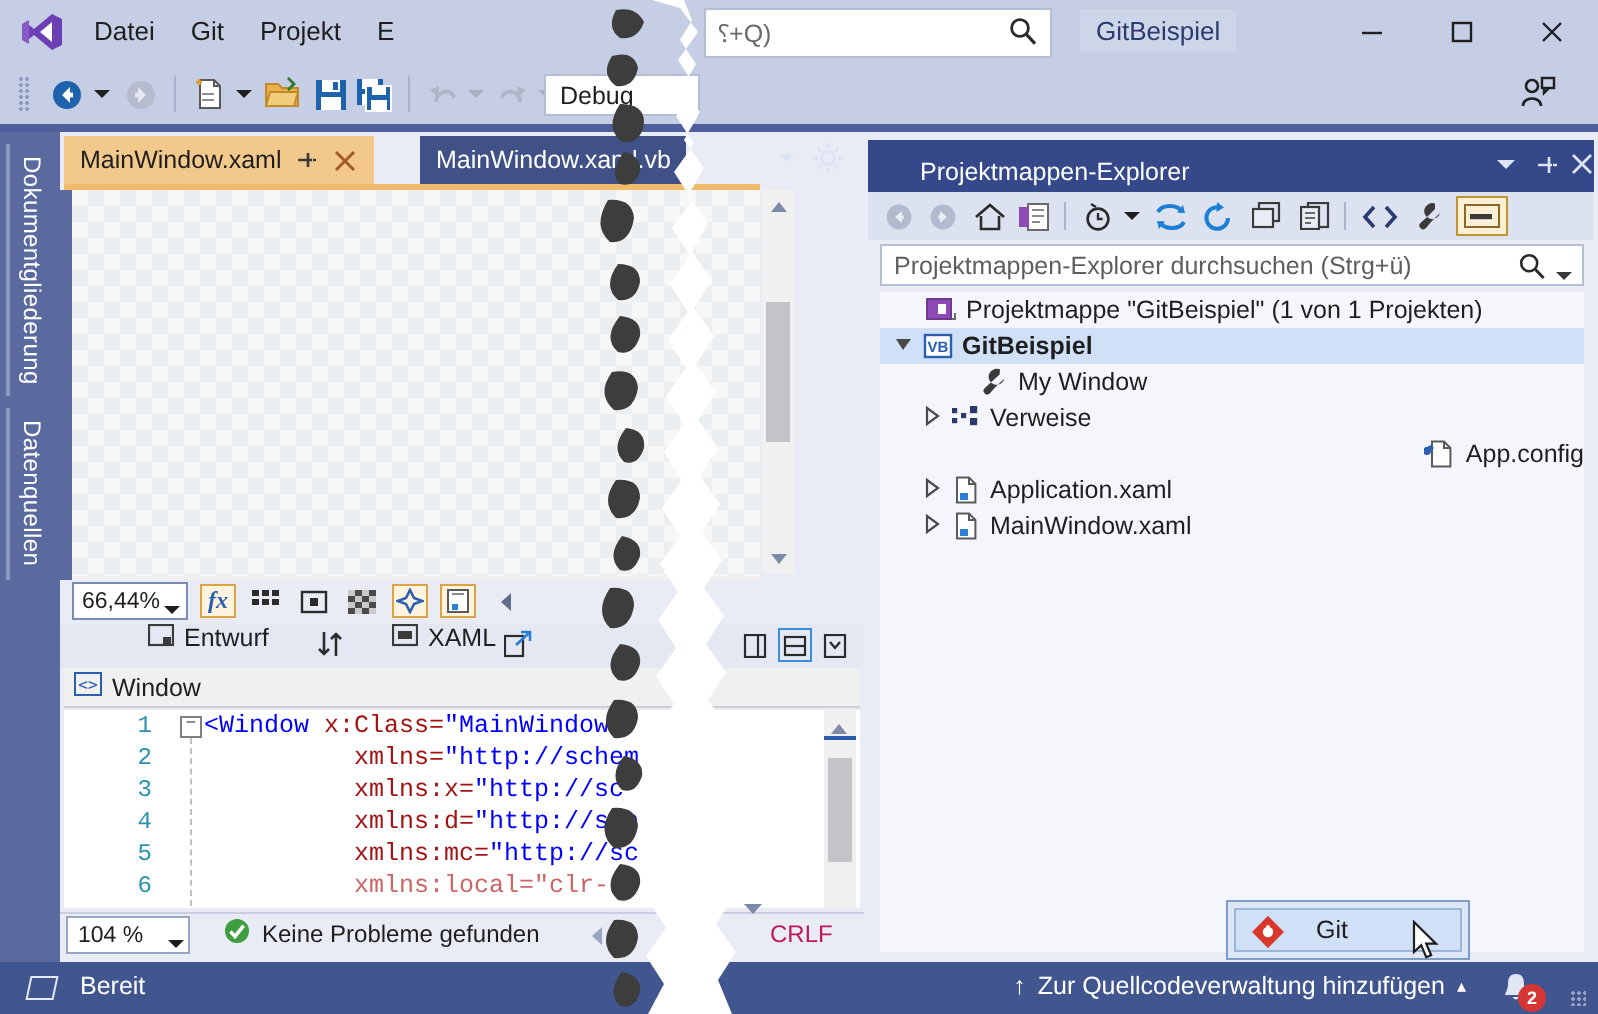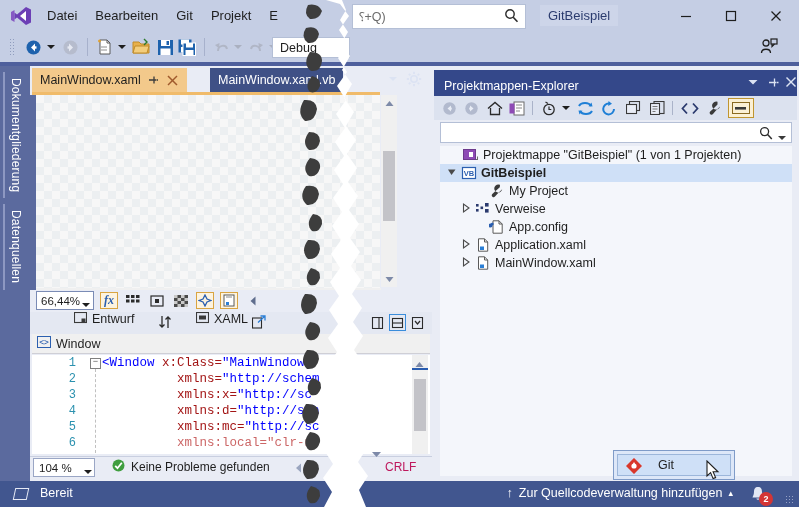--- a/index.html
+++ b/index.html
@@ -117,21 +117,21 @@
   .edzoom{position:absolute;left:33px;top:458px;width:62px;height:19px;background:#fff;border:1px solid #9aa6c5;
           font-size:11.5px;display:flex;align-items:center;padding-left:5px;box-sizing:border-box;}
   .edzoomcaret{position:absolute;left:84px;top:464px;}
   .noprob{position:absolute;left:112px;top:459px;display:flex;align-items:center;gap:6px;font-size:12px;}
   .crlf{position:absolute;left:385px;top:460px;font-size:12px;color:#be185d;}
   .crlfdd{position:absolute;left:372px;top:447px;}
 
   
   .sep{position:absolute;left:432px;top:66px;width:367px;height:415px;background:#e9ecf5;}
   .sep-title{position:absolute;left:434px;top:70px;width:363px;height:32px;background:#34488a;color:#fff;
-             display:flex;align-items:center;padding-left:10px;box-sizing:border-box;font-size:12.5px;}
+             display:flex;align-items:center;padding-left:26px;box-sizing:border-box;font-size:12.5px;}
   .septbtn{position:absolute;top:72px;width:20px;height:20px;display:flex;align-items:center;justify-content:center;color:#dfe5f5;}
   .sep-toolbar{position:absolute;left:434px;top:96px;width:363px;height:24px;background:#dce2ef;}
   .sbtn{position:absolute;top:2px;height:20px;display:flex;align-items:center;justify-content:center;}
   .sbtn.sel{border:1px solid #c0952f;background:#fbf0d5;box-sizing:border-box;}
   .ssep{position:absolute;top:5px;width:1px;height:14px;background:#aab3c9;}
   .sep-search{position:absolute;left:440px;top:122px;width:352px;height:21px;background:#fff;border:1px solid #b4bfd6;
               display:flex;align-items:center;box-sizing:border-box;}
   .sep-search .txt{margin-left:6px;font-size:12.5px;color:#5e5e5e;}
   .sep-tree{position:absolute;left:440px;top:146px;width:352px;height:330px;background:#f4f6fb;}
   .trow{position:relative;height:18px;display:flex;align-items:center;font-size:12.5px;color:#1e1e1e;white-space:nowrap;}
@@ -172,21 +172,20 @@
     <div class="vs-logo">
       <svg width="22" height="20" viewBox="0 0 22 20">
         <path d="M1 6 L4.5 4 L4.5 16 L1 14 Z" fill="#8659c4"></path>
         <path d="M16 1 L21 3.5 L21 16.5 L16 19 L7 11.5 L4.5 13.5 L4.5 6.5 L7 8.5 Z" fill="#6c3fb5"></path>
         <path d="M16 5 L16 15 L10 10 Z" fill="#ffffff"></path>
       </svg>
     </div>
 
     <div class="menu">
       <div class="menu-item">Datei</div>
-      <div class="menu-item">Bearbeiten</div>
       <div class="menu-item">Git</div>
       <div class="menu-item">Projekt</div>
       <div class="menu-item">E</div>
     </div>
 
     <div class="searchbox">
       <span class="stext">⸮+Q)</span>
       <span class="sicon">
         <svg width="15" height="15" viewBox="0 0 15 15">
           <circle cx="6" cy="6" r="4.2" fill="none" stroke="#2b2b2b" stroke-width="1.4"></circle>
@@ -690,20 +689,21 @@
     </div>
     <div class="sbtn sel" style="left:294px;width:26px;">
       <svg width="18" height="12" viewBox="0 0 18 12">
         <rect x="0.5" y="0.5" width="17" height="11" fill="none" stroke="#8a6a22" stroke-width="1"></rect>
         <rect x="3" y="5" width="11" height="2.6" fill="#3a3a3a"></rect>
       </svg>
     </div>
   </div>
 
   <div class="sep-search">
+    <span class="txt">Projektmappen-Explorer durchsuchen (Strg+ü)</span>
     <span style="position:absolute;right:18px;top:3px;">
       <svg width="14" height="14" viewBox="0 0 14 14">
         <circle cx="5.6" cy="5.6" r="4" fill="none" stroke="#2b2b2b" stroke-width="1.3"></circle>
         <line x1="8.6" y1="8.6" x2="12.8" y2="13" stroke="#2b2b2b" stroke-width="1.5"></line>
       </svg>
     </span>
     <span style="position:absolute;right:5px;top:7px;">
       <svg width="8" height="6" viewBox="0 0 8 6">
           <path d="M0 1 L4 5 L8 1 Z" fill="#3a3a3a"></path>
         </svg>
@@ -739,21 +739,21 @@
       <span>GitBeispiel</span>
     </div>
 
     <div class="trow" style="padding-left:34px;">
       <span class="tw"></span>
       <span class="ticon">
         <svg width="16" height="14" viewBox="0 0 16 14">
           <path d="M11 0.8 A4 4 0 1 0 13.2 5.3 L8.5 9.8 L6 12.6 A1.6 1.6 0 1 1 3.3 10.1 L6 7.6 L10.8 3.2 Z" fill="#3a3a3a"></path>
         </svg>
       </span>
-      <span>My Project</span>
+      <span>My Window</span>
     </div>
 
     <div class="trow" style="padding-left:20px;">
       <span class="tw">
         <svg width="12" height="12" viewBox="0 0 12 12">
             <path d="M3.5 2 L3.5 10 L9 6 Z" fill="none" stroke="#4a4a4a" stroke-width="1.1"></path>
           </svg>
       </span>
       <span class="ticon">
         <svg width="16" height="14" viewBox="0 0 16 14">
@@ -762,21 +762,21 @@
               <rect x="1" y="7" width="2.6" height="2.6"></rect>
             <rect x="5.5" y="4.5" width="2.6" height="2.6"></rect>
             <rect x="10" y="1" width="3.6" height="3.6"></rect>
               <rect x="10" y="7" width="3.6" height="3.6"></rect>
           </g>
         </svg>
       </span>
       <span>Verweise</span>
     </div>
 
-    <div class="trow" style="padding-left:34px;">
+    <div class="trow" style="padding-left:34px;justify-content:flex-end;">
       <span class="tw"></span>
       <span class="ticon">
         <svg width="16" height="14" viewBox="0 0 16 14">
           <path d="M4 0.8 h6 l3.2 3.2 v9.2 h-9.2 Z" fill="#ffffff" stroke="#5a5a5a" stroke-width="1"></path>
           <path d="M10 0.8 v3.2 h3.2" fill="none" stroke="#5a5a5a" stroke-width="1"></path>
           <path d="M1.5 3.5 A2 2 0 1 0 3.5 5.5 L5 4 L3.5 2.5 Z" fill="#2b5fb0"></path>
         </svg>
       </span>
       <span>App.config</span>
     </div>

